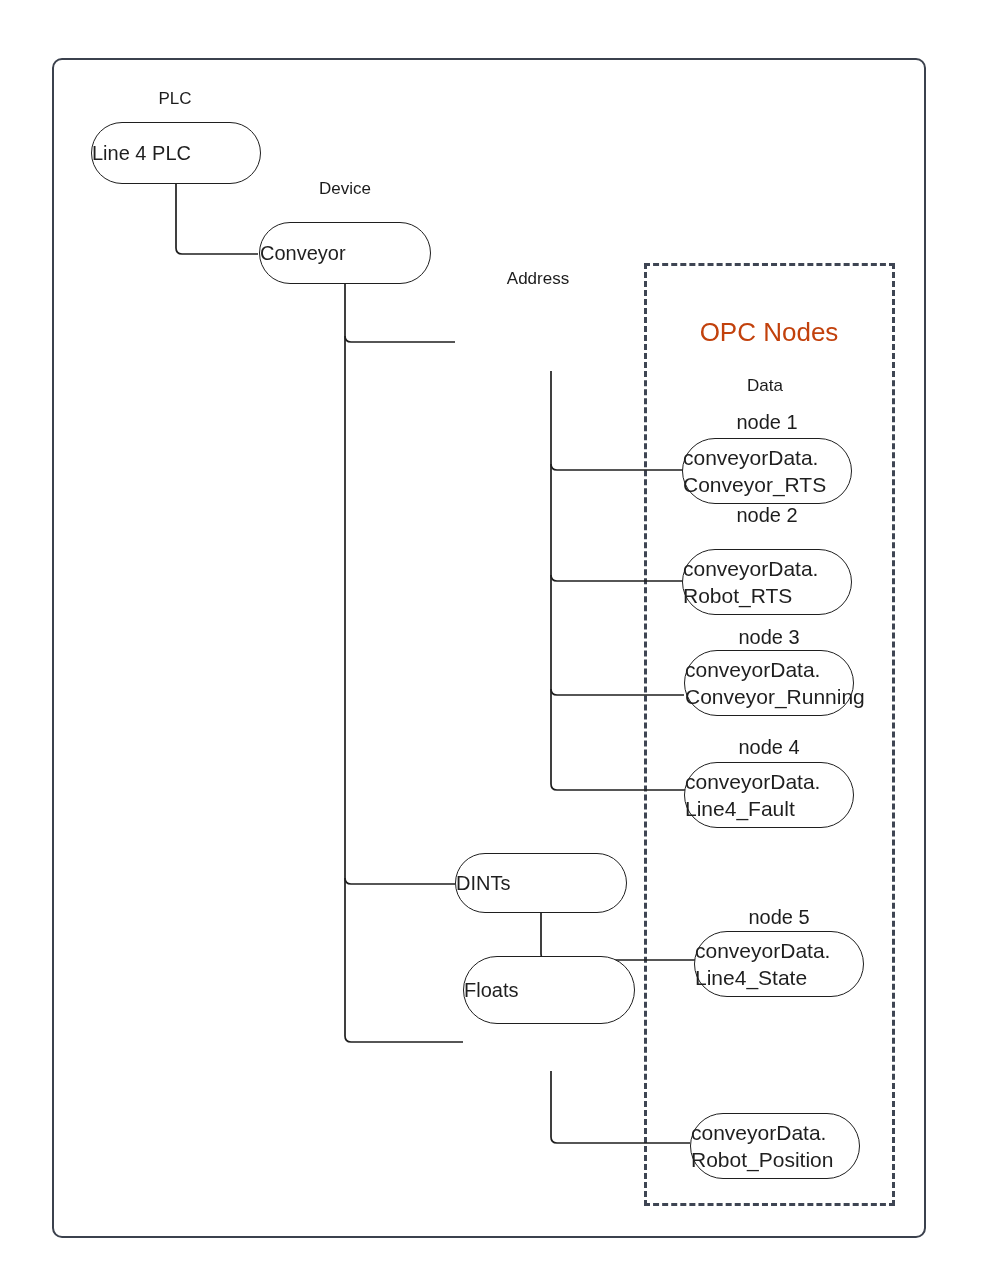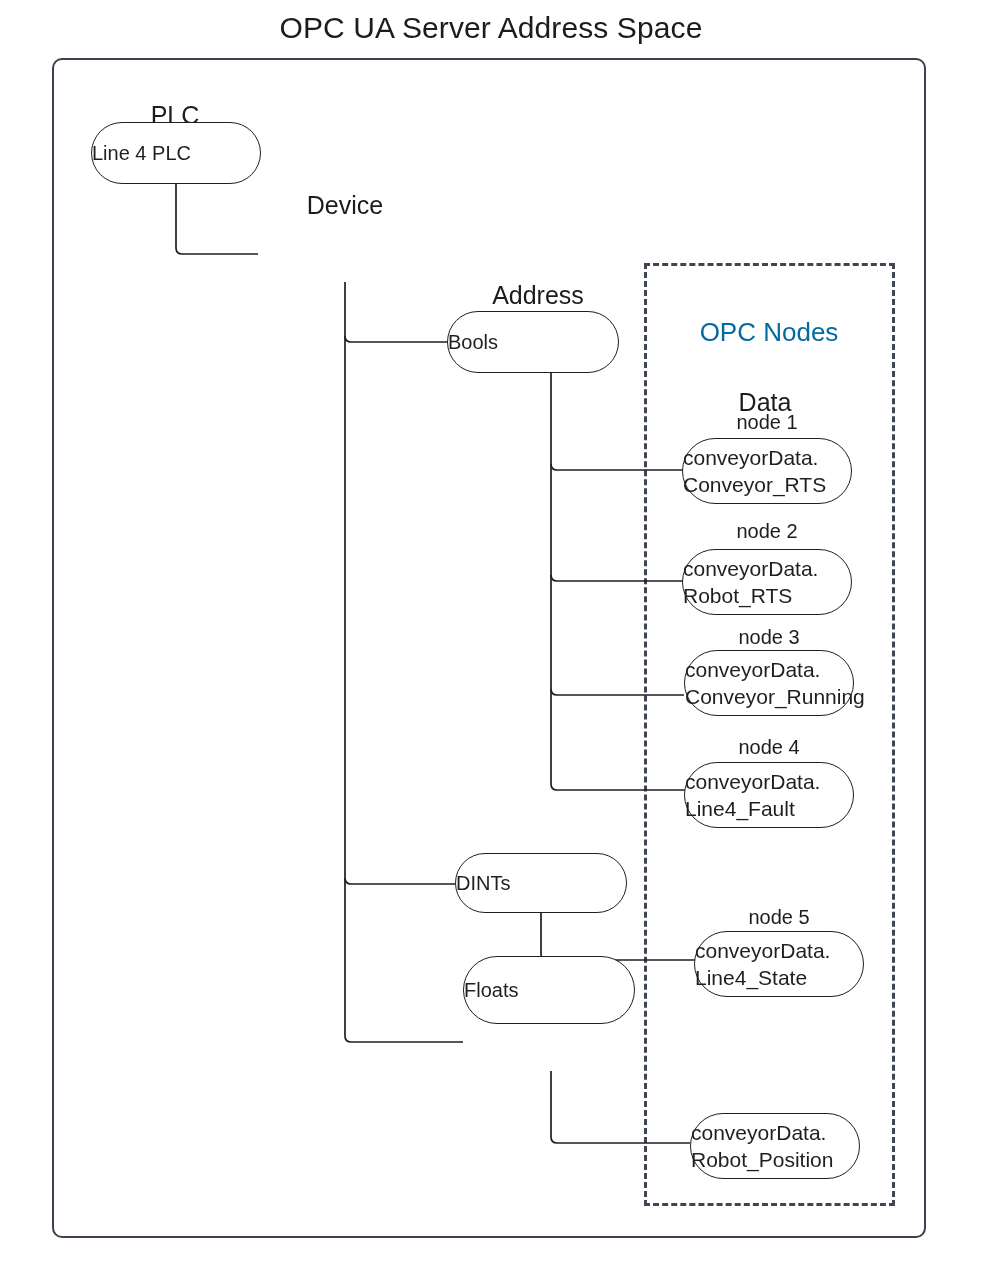--- a/index.html
+++ b/index.html
@@ -62,23 +62,23 @@
     box-sizing: border-box;
     background: transparent;
   }
   
   .caption {
     position: absolute;
     text-align: center;
     color: #1c1c1c;
     white-space: nowrap;
   }
-  .caption.lvl1 { font-size: 25px; line-height: 28px; margin-top: 16px; }
+  .caption.lvl1 { font-size: 17px; line-height: 28px; }
   .caption.lvl2 { font-size: 20px; line-height: 23px; }
-  .caption.red  { color: #0369a1; font-size: 26px; line-height: 30px; }
+  .caption.red  { color: #c2410c; font-size: 26px; line-height: 30px; }
 
   
   .pill {
     position: absolute;
     box-sizing: border-box;
     border: 1.6px solid #1f1f1f;
     background: #ffffff;
     border-radius: 999px;
     display: flex;
     align-items: center;
@@ -94,21 +94,20 @@
     width: 100%;
     overflow: visible;
   }
   .pill.two-line { font-size: 21px; line-height: 27px; }
 </style>
 </head>
 <body>
 
 <div id="canvas">
 
-  <div class="diagram-title">OPC UA Server Address Space</div>
 
   <div class="server-frame"></div>
 
   <div class="opc-group"></div>
 
   <svg id="wires" viewBox="0 0 982 1265" xmlns="http://www.w3.org/2000/svg">
     <g fill="none" stroke="#1f1f1f" stroke-width="1.7" stroke-linecap="butt" stroke-linejoin="round">
 
       <path d="M 176 182 L 176 248 Q 176 254 182 254 L 258 254"></path>
 
@@ -133,34 +132,34 @@
 
   <div class="caption lvl1" style="left:295px; top:175px; width:100px;">Device</div>
 
   <div class="caption lvl1" style="left:478px; top:265px; width:120px;">Address</div>
 
   <div class="caption red" style="left:645px; top:317px; width:248px;">OPC Nodes</div>
 
   <div class="caption lvl1" style="left:700px; top:372px; width:130px;">Data</div>
 
   <div class="caption lvl2" style="left:702px; top:411px; width:130px;">node 1</div>
-  <div class="caption lvl2" style="left:702px; top:520px; width:130px;">node 2</div>
+  <div class="caption lvl2" style="left:702px; top:504px; width:130px;">node 2</div>
   <div class="caption lvl2" style="left:704px; top:626px; width:130px;">node 3</div>
   <div class="caption lvl2" style="left:704px; top:736px; width:130px;">node 4</div>
   <div class="caption lvl2" style="left:714px; top:906px; width:130px;">node 5</div>
   <div class="caption lvl2" style="left:712px; top:1128px; width:130px;font-weight:bold;">node 6</div>
 
   <div class="pill" style="left:91px; top:122px; width:170px; height:62px;">
     <span class="pill-text">Line 4 PLC</span>
   </div>
 
-
-  <div class="pill" style="left:447px; top:311px; width:172px; height:62px;">
-    <span class="pill-text">Bools</span>
-  </div>
+  <div class="pill" style="left:259px; top:222px; width:172px; height:62px;">
+    <span class="pill-text">Conveyor</span>
+  </div>
+
 
   <div class="pill" style="left:455px; top:853px; width:172px; height:60px;">
     <span class="pill-text">DINTs</span>
   </div>
 
   <div class="pill" style="left:463px; top:956px; width:172px; height:68px;">
     <span class="pill-text">Floats</span>
   </div>
 
   <div class="pill two-line" style="left:682px; top:438px; width:170px; height:66px;">

